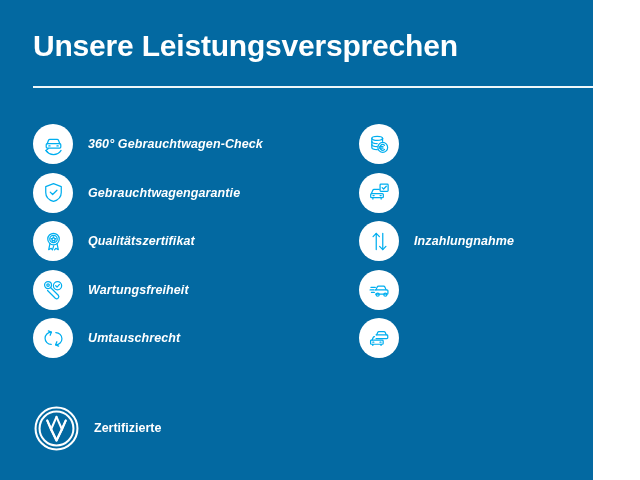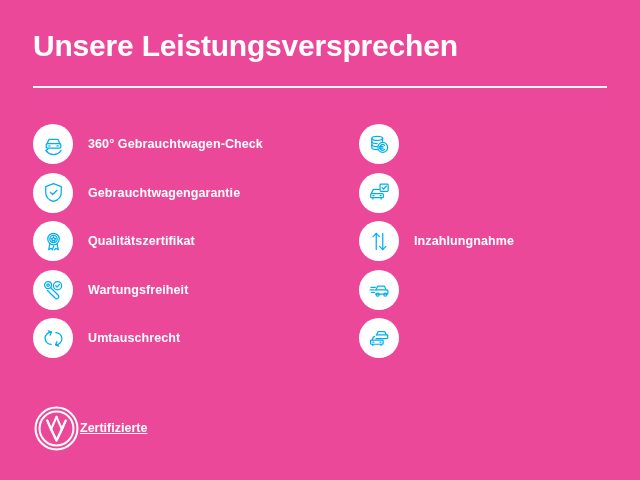--- a/index.html
+++ b/index.html
@@ -8,23 +8,23 @@
   }
   body {
     width: 640px;
     height: 480px;
     overflow: hidden;
     font-family: "Liberation Sans", sans-serif;
     background: #ffffff;
   }
   #promo-card {
     position: relative;
-    width: 640px;
+    width: 593px;
     height: 480px;
-    background: #ec4899;
+    background: #0369a1;
     box-sizing: border-box;
     overflow: hidden;
   }
 
   
   #header {
     position: absolute;
     left: 33px;
     top: 28px;
     right: 33px;
@@ -77,42 +77,43 @@
     height: 23px;
     display: block;
   }
   .benefit-label {
     margin-left: 15px;
     font-size: 12.5px;
     font-weight: bold;
     color: #ffffff;
     white-space: nowrap;
     letter-spacing: 0.1px;
+    font-style: italic;
   }
 
   
   #brand-lockup {
     position: absolute;
     left: 33px;
     top: 405px;
     display: flex;
     align-items: center;
   }
   #vw-logo {
     width: 47px;
     height: 47px;
     flex: 0 0 auto;
   }
   #brand-text {
+    margin-left: 14px;
     font-size: 12.5px;
     font-weight: bold;
     line-height: 17px;
     color: #ffffff;
     white-space: nowrap;
-    text-decoration: underline;
   }
 </style>
 </head>
 <body>
 
 <div id="promo-card">
 
   <div id="header">
     <h1 id="page-title">Unsere Leistungsversprechen</h1>
   </div>

